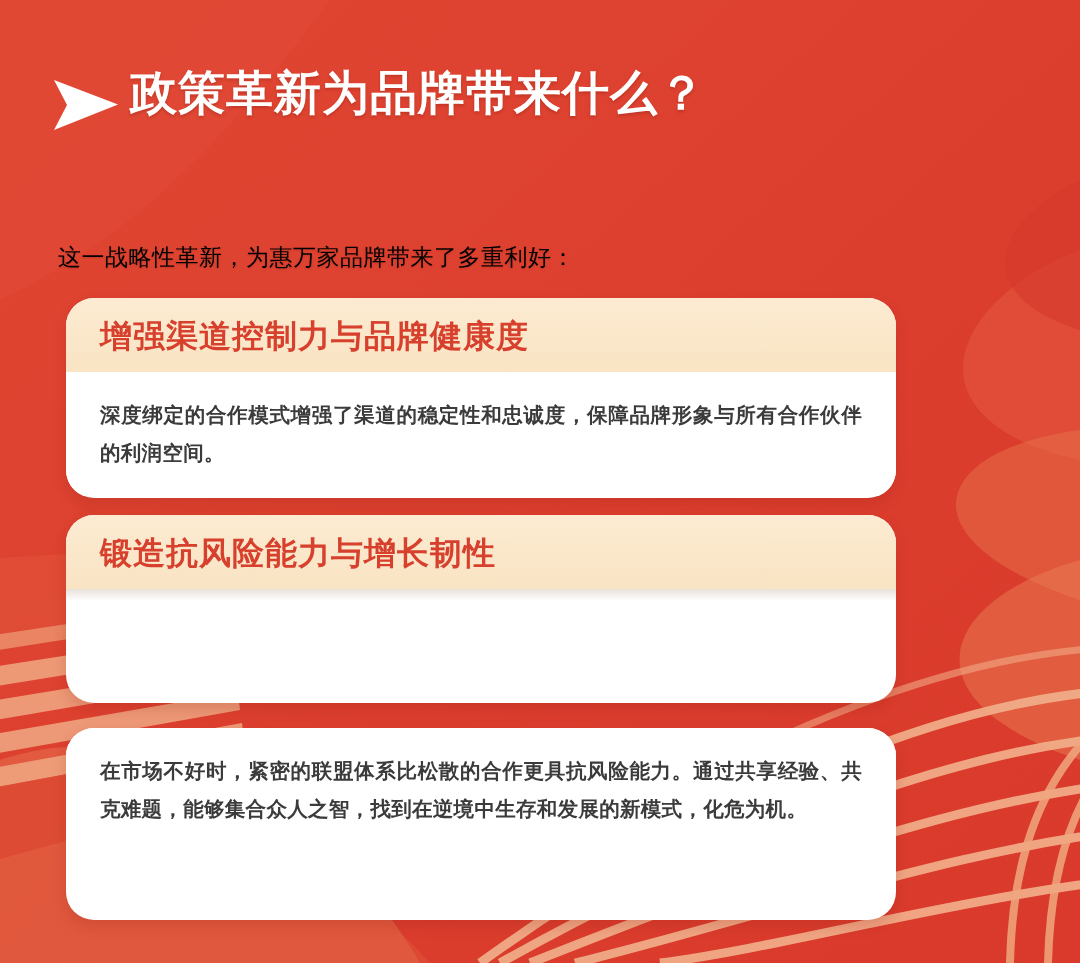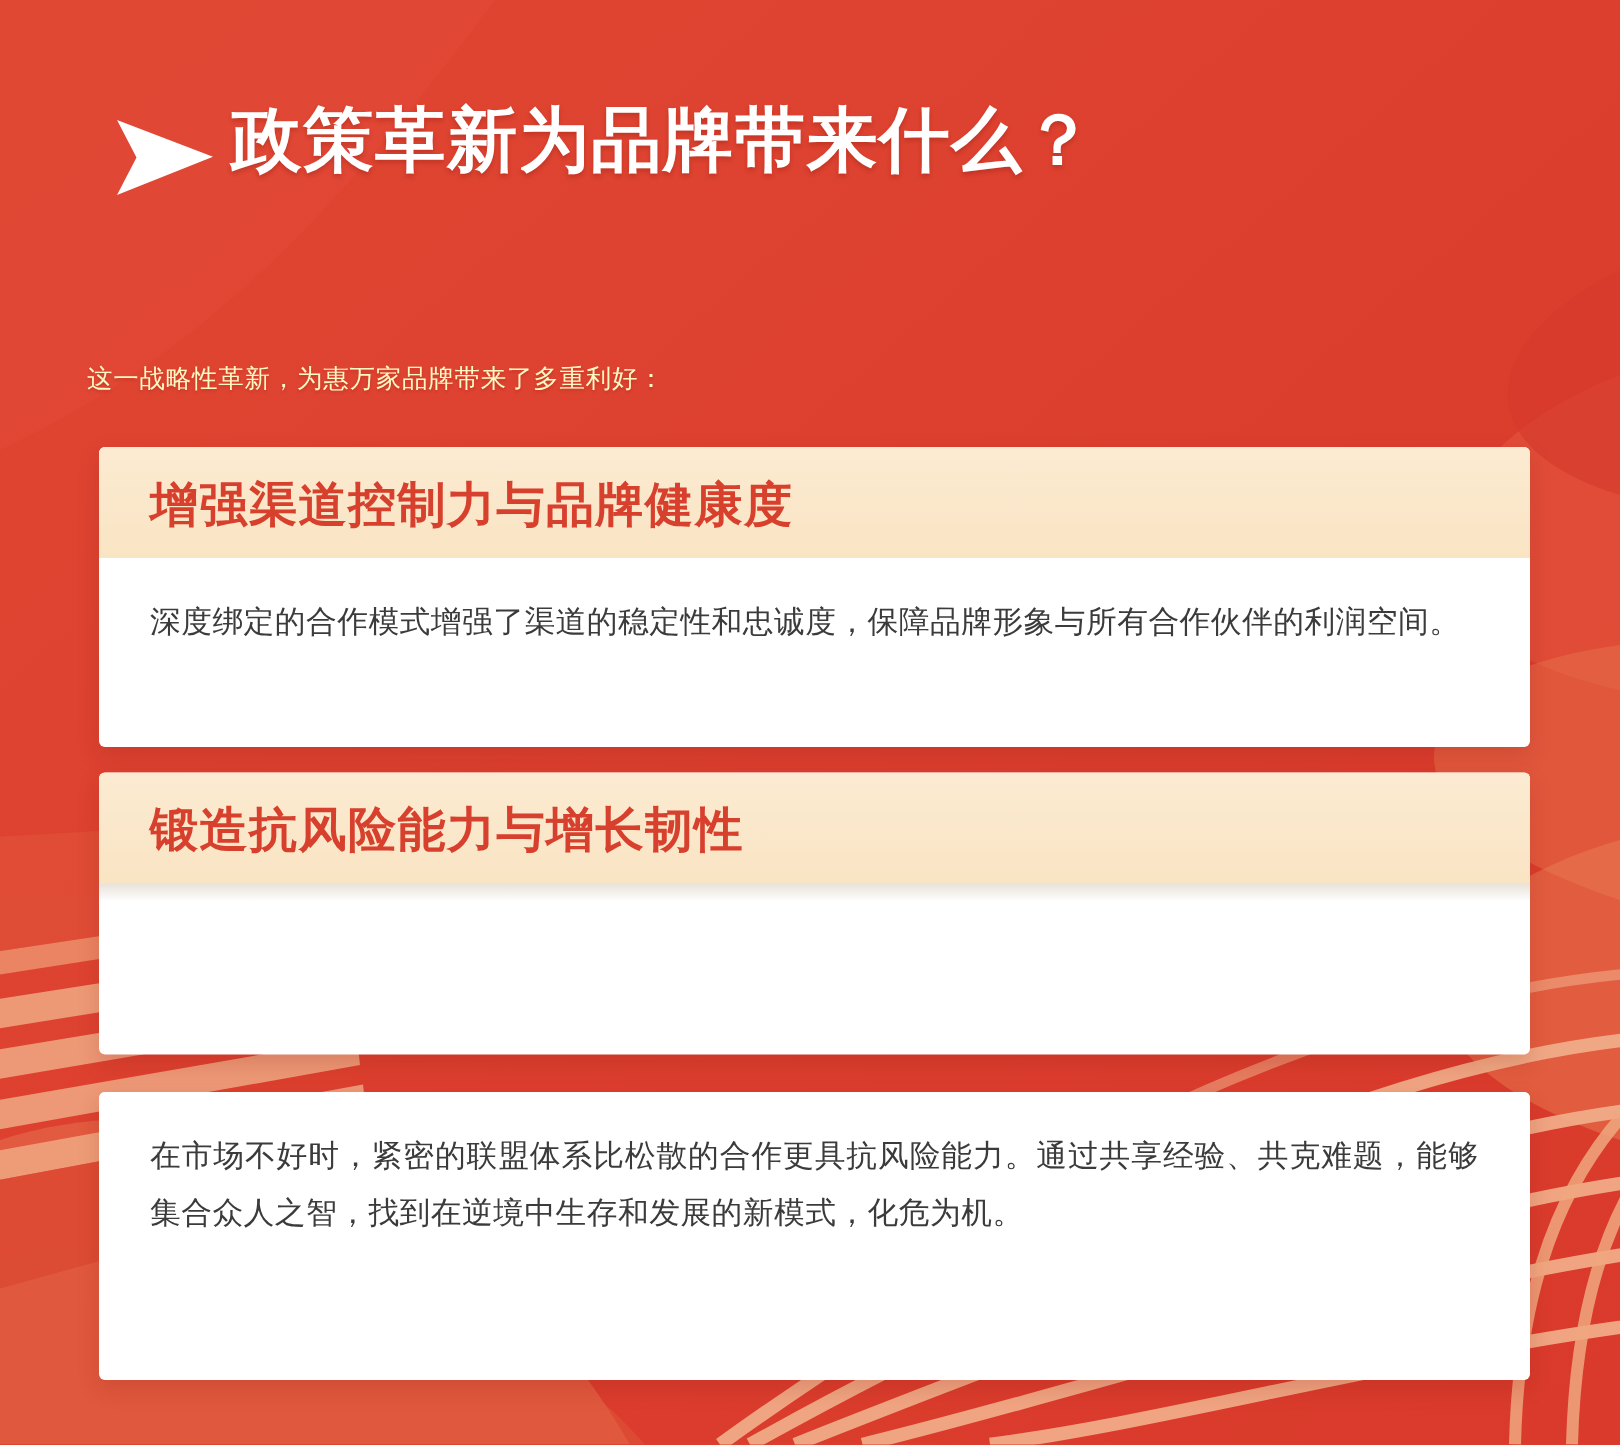--- a/index.html
+++ b/index.html
@@ -33,54 +33,53 @@
     height: 963px;
   }
 
   
   .heading-row {
     position: absolute;
     left: 0; top: 62px;
     width: 1080px;
     display: flex;
     align-items: flex-start;
-    padding-left: 24px;
   }
   .arrow-wrap {
     width: 80px;
     margin-left: 50px;
     padding-top: 16px;
     flex: none;
   }
   .heading-text {
     color: #ffffff;
     font-size: 47px;
     font-weight: bold;
     line-height: 1.30;
     letter-spacing: 1px;
     text-shadow: 0 2px 3px rgba(120,20,10,0.28);
   }
   .heading-text div { white-space: nowrap; }
 
   .subtitle {
     position: absolute;
     left: 58px; top: 240px;
-    color: #fef9c3;
-    font-size: 17px;
+    color: #000000;
+    font-size: 23px;
     line-height: 1.5;
     letter-spacing: 0.5px;
     text-shadow: 0 1px 2px rgba(120,20,10,0.22);
   }
 
   
   .card {
     position: absolute;
     left: 66px;
-    width: 954px;
-    border-radius: 4px;
+    width: 830px;
+    border-radius: 28px;
     overflow: hidden;
     background: #ffffff;
     box-shadow: 0 6px 14px rgba(130,30,15,0.18);
   }
   #card-0 { top: 298px; height: 200px; }
   #card-1 { top: 515px; height: 188px; }
   #card-2 { top: 728px; height: 192px; }
 
   .card-header {
     background: linear-gradient(180deg, #FCEBD2 0%, #F9E4C3 100%);
@@ -100,20 +99,21 @@
     font-size: 32px;
     font-weight: bold;
     letter-spacing: 1px;
     line-height: 1.2;
   }
   .card-body {
     padding: 24px 34px 24px 34px;
     background: #ffffff;
     position: relative;
     z-index: 1;
+    font-weight: bold;
   }
   .card-text {
     color: #3b3b3b;
     font-size: 20.5px;
     line-height: 1.85;
     letter-spacing: 0.3px;
     text-align: justify;
   }
 </style>
 </head>

